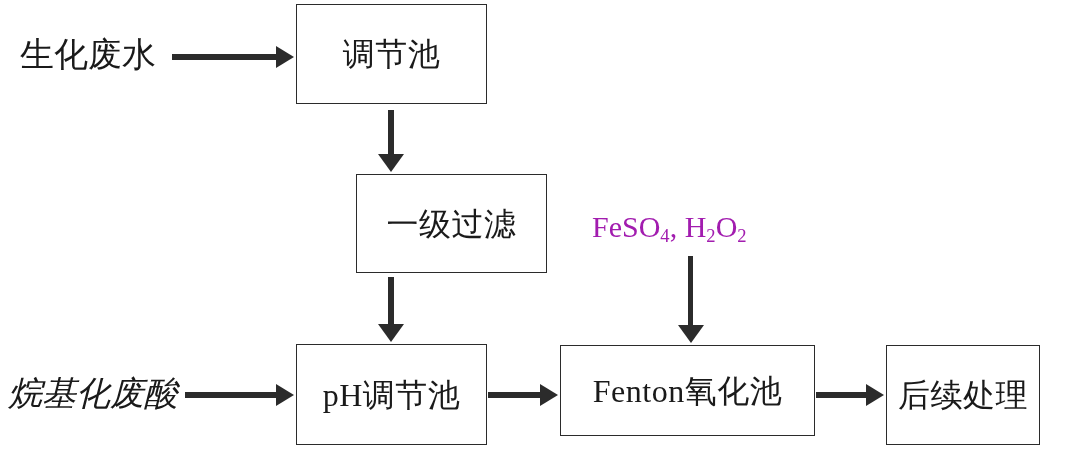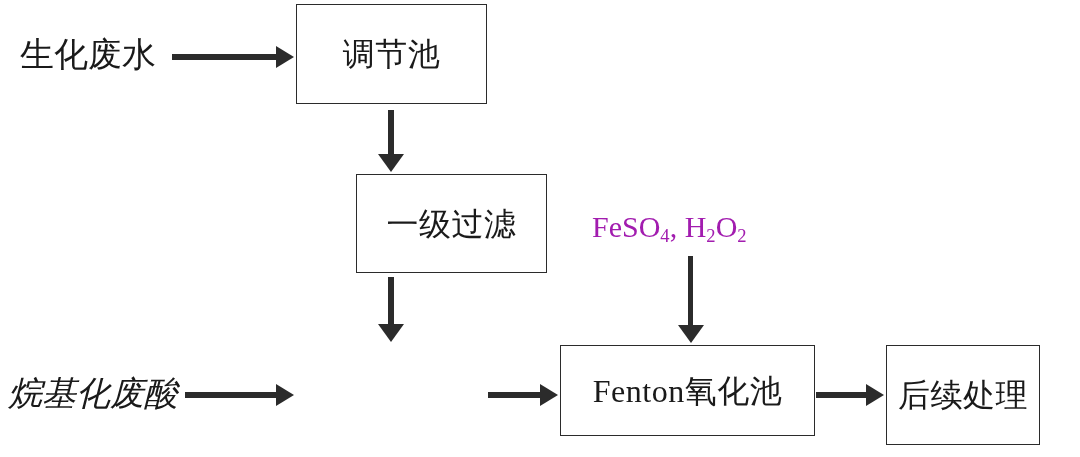--- a/index.html
+++ b/index.html
@@ -93,20 +93,23 @@
 <div id="canvas">
 
   <div class="node" style="left:296px; top:4px; width:191px; height:100px;">
     <span class="node-label">调节池</span>
   </div>
 
   <div class="node" style="left:312px; top:174px; width:191px; height:99px;margin-left:44px;">
     <span class="node-label">一级过滤</span>
   </div>
 
+  <div class="node" style="left:296px; top:344px; width:191px; height:101px;">
+    <span class="node-label">pH调节池</span>
+  </div>
 
   <div class="node" style="left:560px; top:345px; width:255px; height:91px;">
     <span class="node-label">Fenton氧化池</span>
   </div>
 
   <div class="node" style="left:886px; top:345px; width:154px; height:100px;">
     <span class="node-label">后续处理</span>
   </div>
 
   <div class="free-label" style="left:20px; top:38px;">生化废水</div>

